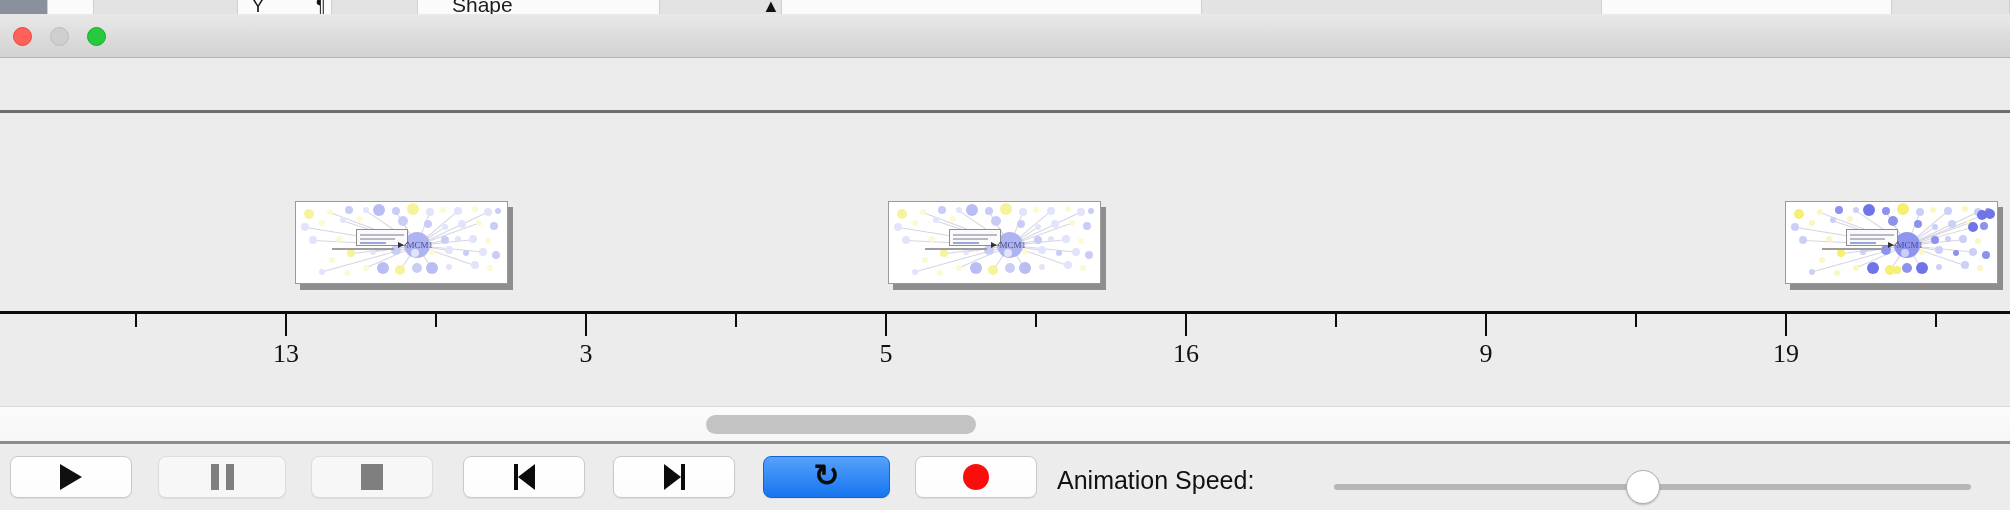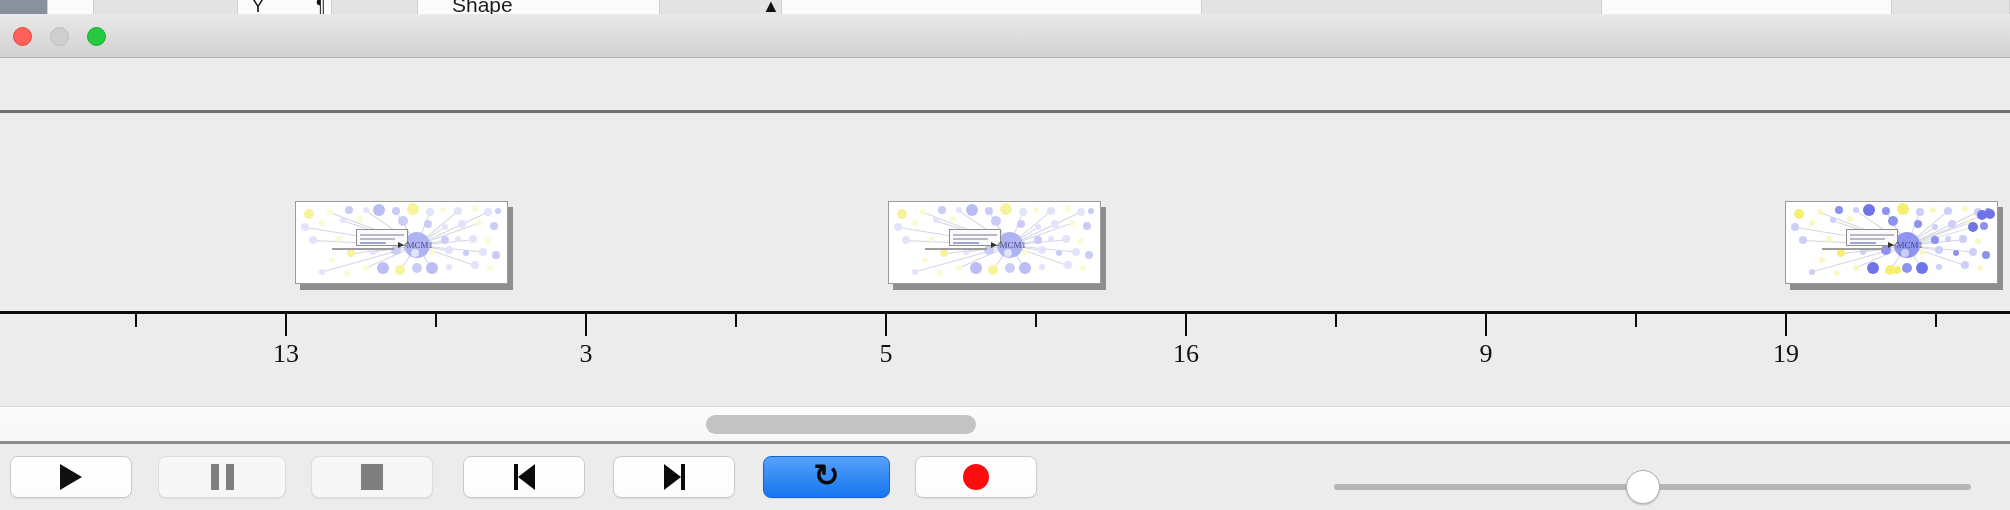--- a/index.html
+++ b/index.html
@@ -511,17 +511,18 @@
             <i></i>
           </div>
         </div>
         <div class="pbtn active" style="left: 763px; width: 127px;">
           <div class="ic-loop">↻</div>
         </div>
         <div class="pbtn" style="left: 915px; width: 122px;">
           <div class="ic-rec"></div>
         </div>
       </div>
+    <div class="speed-label">Animation Speed:</div>
     <div class="slider" id="speed-track" style="left: 1334px; width: 637px;"></div>
     <div class="slider-thumb" id="speed-thumb" style="left: 1626px;"></div>
   </div>
 
 </div>
 
 </body></html>

